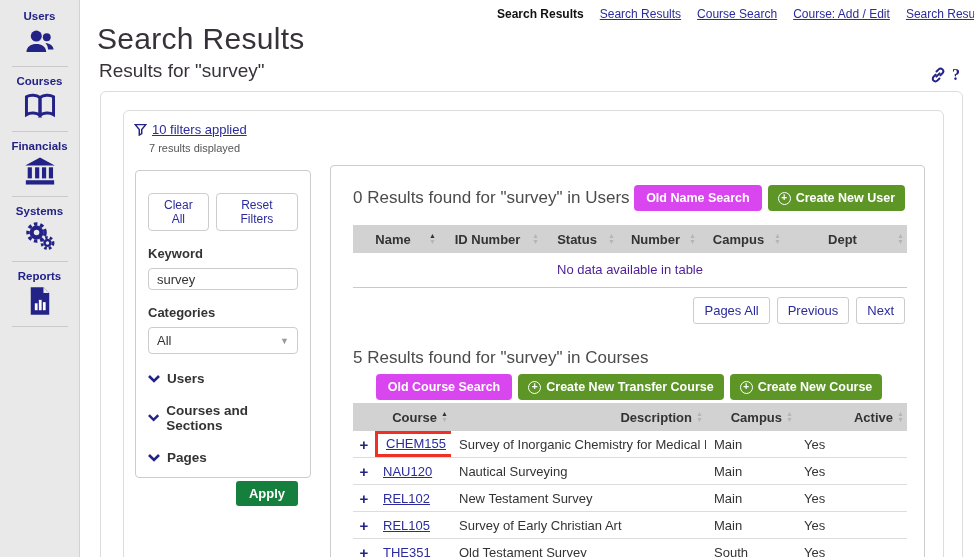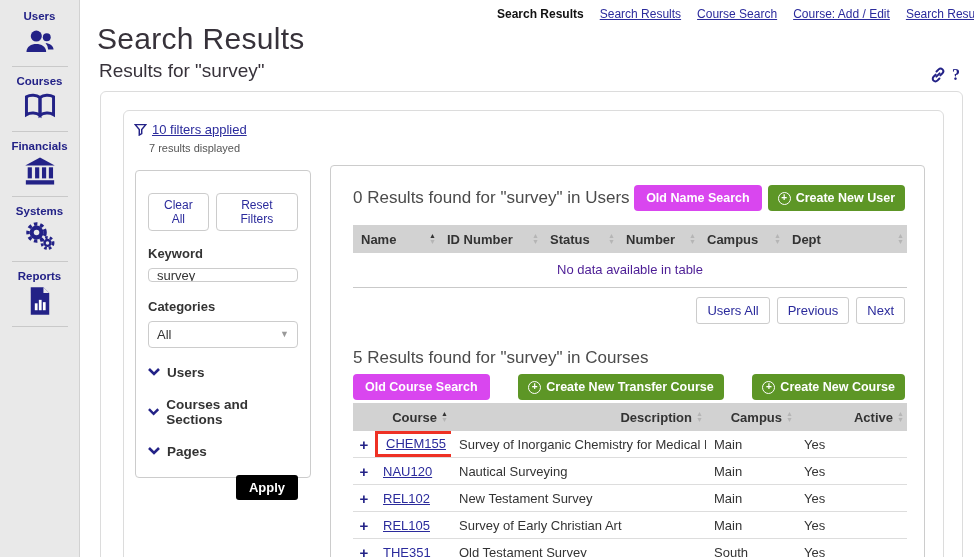--- a/index.html
+++ b/index.html
@@ -41,58 +41,58 @@
   .filters-sub  { position: absolute; left: 149px; top: 142px; font-size: 11px; color: #555; }
 
   
   .filter-card { position: absolute; left: 135px; top: 170px; width: 176px; height: 308px; border: 1px solid #ccc; border-radius: 4px; background: #fff; padding: 12px; }
   .filter-head { display: flex; justify-content: space-between; align-items: center; }
   .filter-head .title { font-size: 17px; font-weight: 300; color: #37323a; }
   .filter-head .x { color: #232287; font-weight: bold; font-size: 15px; cursor: pointer; }
   .filter-btns { display: flex; gap: 7px; margin-top: 10px; }
   .btn-ghost { background: #fff; border: 1px solid #ccc; border-radius: 4px; color: #2b2b9c; font-size: 12px; padding: 4px 8px; cursor: pointer; font-family: inherit; }
   .f-label { font-size: 13px; font-weight: bold; color: #333; margin-top: 15px; }
-  .f-input { width: 100%; margin-top: 7px; height: 14px; border: 1px solid #ccc; border-radius: 4px; font-size: 13px; padding: 0 8px; color: #333; font-family: inherit; }
+  .f-input { width: 100%; margin-top: 7px; height: 22px; border: 1px solid #ccc; border-radius: 4px; font-size: 13px; padding: 0 8px; color: #333; font-family: inherit; }
   .f-select { width: 100%; margin-top: 7px; height: 27px; border: 1px solid #ccc; border-radius: 4px; font-size: 13px; padding: 0 8px; color: #333; display: flex; align-items: center; justify-content: space-between; cursor: pointer; }
   .f-select .caret { color: #999; font-size: 9px; }
   .f-section { display: flex; align-items: center; gap: 7px; margin-top: 17px; font-size: 13.5px; font-weight: bold; color: #333; cursor: pointer; }
   .apply-row { display: flex; justify-content: flex-end; margin-top: 16px; }
-  .btn-navy { background: #000000; color: #fff; border: none; border-radius: 3px; font-size: 13px; font-weight: bold; padding: 5px 13px; cursor: pointer; font-family: inherit; }
+  .btn-navy { background: #15803d; color: #fff; border: none; border-radius: 3px; font-size: 13px; font-weight: bold; padding: 5px 13px; cursor: pointer; font-family: inherit; }
 
   
   .results-card { position: absolute; left: 330px; top: 165px; width: 595px; height: 430px; border: 1px solid #ccc; border-radius: 4px; background: #fff; padding: 19px 19px 0 22px; }
   .sec-head { display: flex; justify-content: space-between; align-items: flex-start; }
   .sec-title { font-size: 17px; font-weight: 300; color: #4b4b4b; padding-top: 3px; }
   .btn-row { display: flex; gap: 6px; }
   .btn-solid-navy { background: #d946ef; color: #fff; border: none; border-radius: 4px; font-size: 12.5px; font-weight: bold; padding: 6px 12px; cursor: pointer; white-space: nowrap; font-family: inherit; }
   .btn-green { background: #5d9626; color: #fff; border: none; border-radius: 4px; font-size: 12.5px; font-weight: bold; padding: 6px 10px; cursor: pointer; white-space: nowrap; display: inline-flex; align-items: center; gap: 5px; font-family: inherit; }
   .cplus { width: 13px; height: 13px; border: 1.4px solid #fff; border-radius: 50%; display: inline-flex; align-items: center; justify-content: center; font-size: 10px; font-weight: bold; line-height: 1; }
 
   
   .grid-table { width: 554px; font-size: 13px; }
   .g-row { display: grid; align-items: center; }
   .users-cols  { grid-template-columns: 86px 103px 76px 81px 85px 123px; }
   .course-cols { grid-template-columns: 22px 76px 255px 90px 111px; }
   .g-head { background: #d2d2d2; font-weight: bold; color: #333; height: 28px; }
   .g-head .th { position: relative; padding: 0 14px 0 8px; cursor: pointer; display: flex; align-items: center; }
-  .users-cols .th { justify-content: flex-start; }
+  .users-cols .th { justify-content: center; }
   .course-cols .th { justify-content: flex-end; }
   .sorters { position: absolute; right: 3px; top: 50%; transform: translateY(-50%); display: flex; flex-direction: column; font-size: 7px; line-height: 6px; color: #b5b5b5; }
   .sorters .on { color: #333; }
   .empty-row { text-align: center; font-size: 13px; color: #4c1d95; padding: 9px 0 10px; border-bottom: 1px solid #c9c9c9; width: 554px; }
   .g-body .g-row { height: 27px; border-bottom: 1px solid #ddd; }
   .g-body .cell { padding: 0 8px; overflow: hidden; white-space: nowrap; }
   .expander { color: #232287; font-weight: 900; font-size: 15px; text-align: center; cursor: pointer; padding: 0 !important; }
   .course-link { font-size: 13px; }
   .hl-box { border: 3px solid #ee3124; padding: 2px 8px 3px; display: inline-block; margin-left: -8px; }
   .pag-row { display: flex; justify-content: flex-end; gap: 7px; margin-top: 9px; }
   .btn-page { background: #fff; border: 1px solid #ccc; border-radius: 3px; color: #2b2b9c; font-size: 13px; padding: 5px 10px; cursor: pointer; font-family: inherit; }
 
   .courses-heading { font-size: 17px; font-weight: 300; color: #4b4b4b; margin-top: 24px; }
-  .courses-btns { display: flex; justify-content: space-between; gap: 16px; margin-top: 6px; }
+  .courses-btns { display: flex; justify-content: center; gap: 6px; margin-top: 6px; }
   .mt2 { margin-top: 3px; }
   .mt14 { margin-top: 14px; }
 </style>
 </head>
 <body>
 
 <nav class="sidebar">
   <div class="side-item">
     <span class="lbl">Users</span>
     <svg viewBox="0 0 26 24" fill="#232287">
@@ -275,21 +275,21 @@
         <span class="sorters">
             <span>▲</span>
             <span>▼</span>
           </span>
       </div>
     </div>
     <div class="empty-row">No data available in table</div>
   </div>
 
   <div class="pag-row">
-    <button class="btn-page">Users All</button>
+    <button class="btn-page">Pages All</button>
     <button class="btn-page">Previous</button>
     <button class="btn-page">Next</button>
   </div>
 
   <div class="courses-heading">5 Results found for "survey" in Courses</div>
   <div class="courses-btns">
     <button class="btn-solid-navy">Old Course Search</button>
     <button class="btn-green">
       <span class="cplus">+</span>
       <span>Create New Transfer Course</span>

